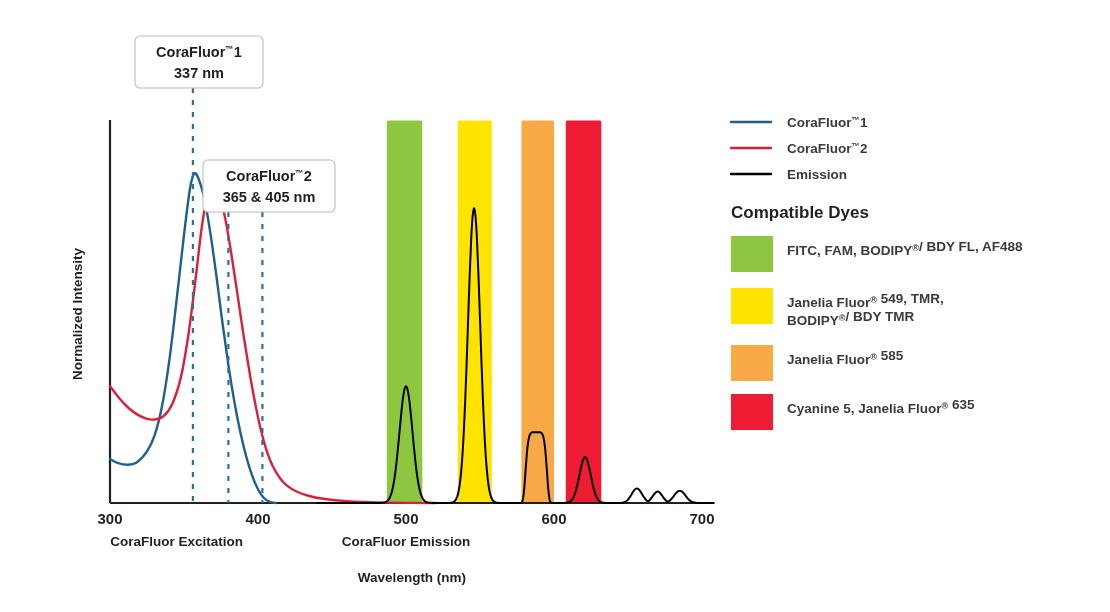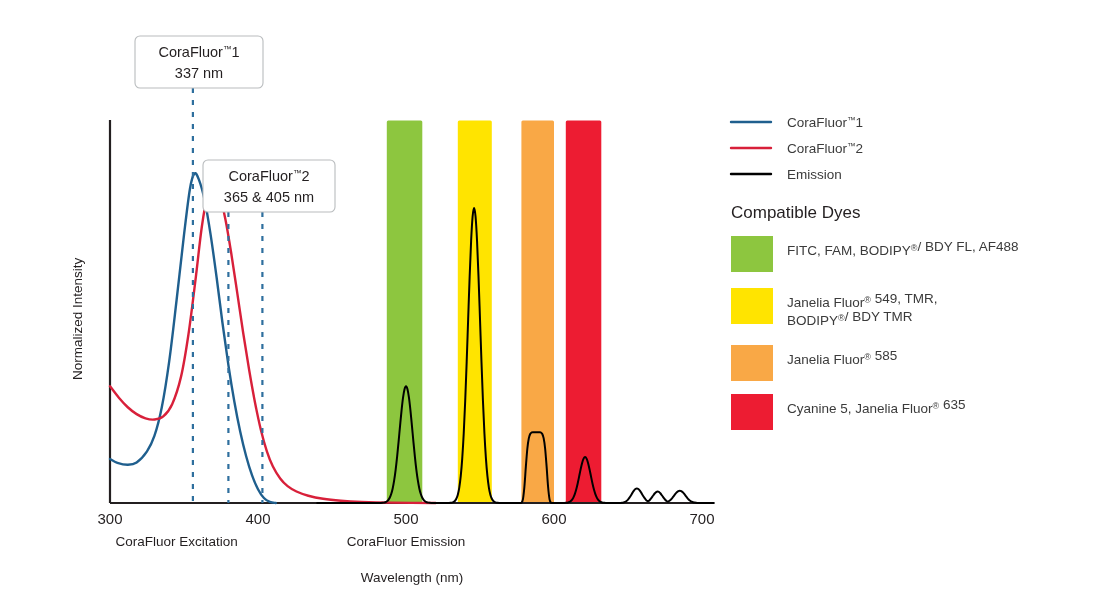--- a/index.html
+++ b/index.html
@@ -1,18 +1,18 @@
 <!DOCTYPE html>
 <html><head>
 <meta charset="utf-8">
 <style>
   html,body{margin:0;padding:0;background:#ffffff;}
   body{width:1110px;height:612px;position:relative;overflow:hidden;
        font-family:"Liberation Sans",sans-serif;color:#231f20;}
-  #figure{position:absolute;left:0;top:0;width:1110px;height:612px;}
+  #figure{position:absolute;left:0;top:0;width:1110px;height:612px;font-weight:bold;}
   svg{display:block;}
   .axis-title{font-size:13.5px;fill:#231f20;font-family:"Liberation Sans",sans-serif;}
   .tick-lbl{font-size:15px;fill:#231f20;font-family:"Liberation Sans",sans-serif;}
   .region-lbl{font-size:13.5px;fill:#231f20;font-family:"Liberation Sans",sans-serif;}
   .callout-txt{font-size:14.5px;fill:#231f20;font-family:"Liberation Sans",sans-serif;text-anchor:middle;}
   .legend-txt{font-size:13.5px;fill:#3b3b3b;font-family:"Liberation Sans",sans-serif;}
   .legend-head{font-size:17px;fill:#231f20;font-family:"Liberation Sans",sans-serif;}
   .dye-txt{font-size:13.5px;fill:#3b3b3b;font-family:"Liberation Sans",sans-serif;}
   .sup{font-size:8.5px;}
   .reg{font-size:9px;}

